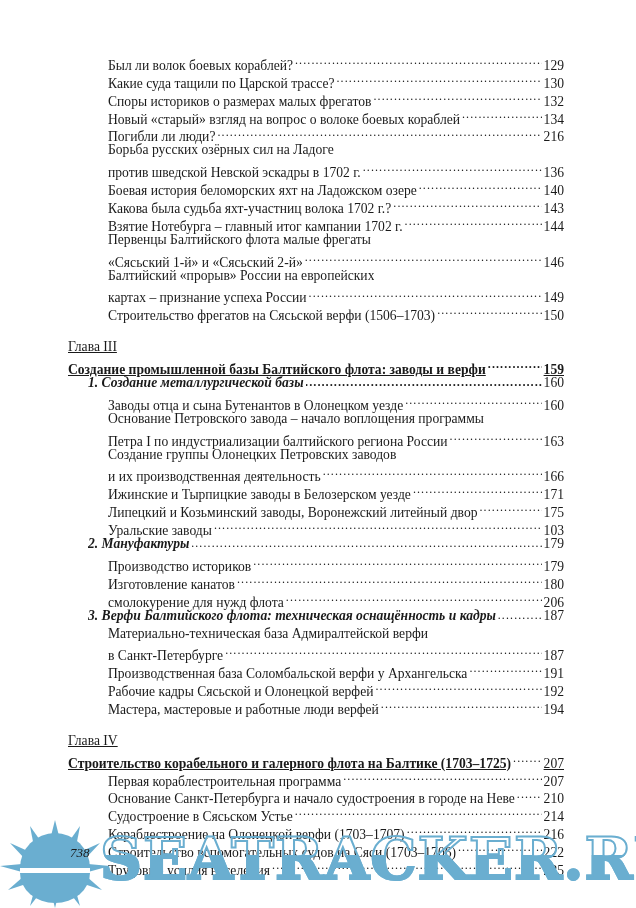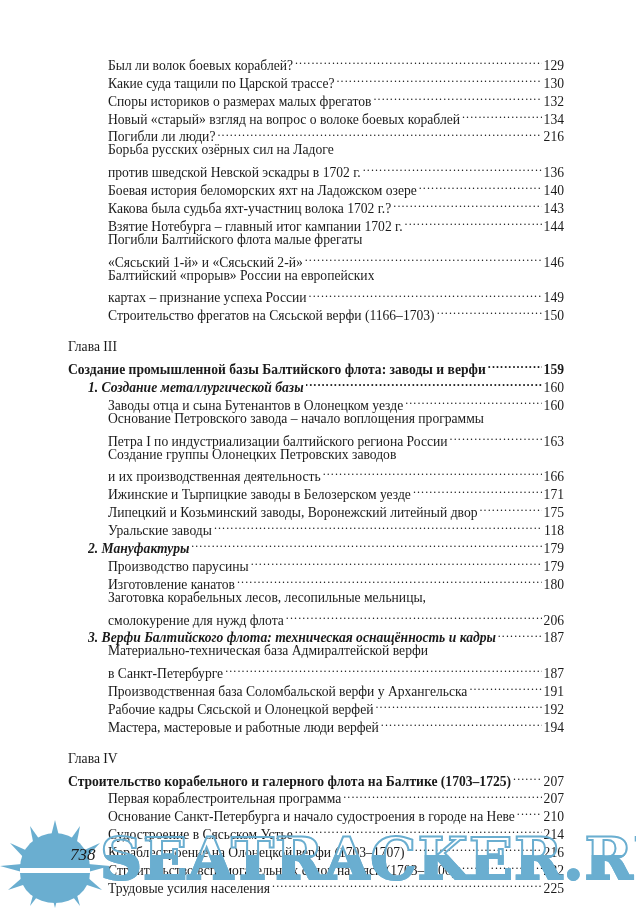--- a/index.html
+++ b/index.html
@@ -5,27 +5,27 @@
     html, body { margin: 0; padding: 0; background: #ffffff; }
     body { width: 636px; height: 908px; position: relative; overflow: hidden;
       font-family: "Liberation Serif", "DejaVu Serif", serif; color: #1a1a1a; }
     .page { position: absolute; left: 0; top: 0; width: 636px; height: 908px; padding-left: 20px; }
     .toc { position: absolute; left: 68px; top: 52px; width: 496px; }
     .row { display: flex; align-items: baseline; height: 17.9px; line-height: 17.9px; font-size: 13.6px; white-space: nowrap; }
     .row .t { flex: 0 1 auto; overflow: hidden; }
     .row .dots { flex: 1 1 auto; overflow: hidden; margin: 0 2px; position: relative; height: 17.9px; }
     .row .dots::before { content: "........................................................................................................................................................................................................................................"; position: absolute; left: 0; top: 0; letter-spacing: 1.1px; font-size: 12px; }
     .row .p { flex: 0 0 auto; text-align: right; }
-    .lvl-chap { padding-left: 0; }
+    .lvl-chap { padding-left: 0; text-decoration: underline; }
     .lvl-sec { padding-left: 20px; }
     .lvl-sub { padding-left: 40px; }
     .bold { font-weight: bold; }
-    .bolditalic { font-weight: bold; font-style: italic; }
+    .bolditalic { font-weight: bold; font-style: italic; align-items: center; }
     .gap { height: 17.9px; }
-    .pagenum { position: absolute; left: 70px; top: 845px; font-size: 17px; font-style: italic; color: #1a1a1a; z-index: 3; }
+    .pagenum { position: absolute; left: 70px; top: 845px; font-size: 13px; font-style: italic; color: #1a1a1a; z-index: 3; }
     .wm { position: absolute; left: 0; top: 818px; width: 636px; height: 90px; z-index: 2; pointer-events: none; }
     .wm-text { position: absolute; left: 100px; top: 6px; font-family: "DejaVu Serif", serif; font-weight: bold; font-size: 58px; letter-spacing: 1px;
       color: transparent; -webkit-text-stroke: 2px #6aaed0;
       background: linear-gradient(to bottom, rgba(255,255,255,0) 0%, rgba(255,255,255,0) 45%, #6aaed0 45%, #6aaed0 100%);
       -webkit-background-clip: text; background-clip: text; line-height: 70px; }
   </style>
 </head>
 <body>
 
 <div class="page">
@@ -73,37 +73,37 @@
         <span class="t">Какова была судьба яхт-участниц волока 1702 г.?</span>
         <span class="dots"></span>
         <span class="p">143</span>
       </div>
     <div class="row lvl-sub">
         <span class="t">Взятие Нотебурга – главный итог кампании 1702 г.</span>
         <span class="dots"></span>
         <span class="p">144</span>
       </div>
     <div class="row lvl-sub nodots">
-        <span class="t">Погибли Балтийского флота малые фрегаты</span>
+        <span class="t">Первенцы Балтийского флота малые фрегаты</span>
       </div>
     <div class="row lvl-sub">
         <span class="t">«Сясьский 1-й» и «Сясьский 2-й»</span>
         <span class="dots"></span>
         <span class="p">146</span>
       </div>
     <div class="row lvl-sub nodots">
         <span class="t">Балтийский «прорыв» России на европейских</span>
       </div>
     <div class="row lvl-sub">
         <span class="t">картах – признание успеха России</span>
         <span class="dots"></span>
         <span class="p">149</span>
       </div>
     <div class="row lvl-sub">
-        <span class="t">Строительство фрегатов на Сясьской верфи (1166–1703)</span>
+        <span class="t">Строительство фрегатов на Сясьской верфи (1506–1703)</span>
         <span class="dots"></span>
         <span class="p">150</span>
       </div>
 
     <div class="gap"></div>
 
     <div class="row lvl-chap nodots">
         <span class="t">Глава III</span>
       </div>
     <div class="row lvl-chap bold">
@@ -144,40 +144,37 @@
         <span class="p">171</span>
       </div>
     <div class="row lvl-sub">
         <span class="t">Липецкий и Козьминский заводы, Воронежский литейный двор</span>
         <span class="dots"></span>
         <span class="p">175</span>
       </div>
     <div class="row lvl-sub">
         <span class="t">Уральские заводы</span>
         <span class="dots"></span>
-        <span class="p">118</span>
+        <span class="p">103</span>
       </div>
 
     <div class="row lvl-sec bolditalic">
         <span class="t">2. Мануфактуры</span>
         <span class="dots" style="font-weight:normal"></span>
         <span class="p" style="font-weight:normal;font-style:normal">179</span>
       </div>
     <div class="row lvl-sub">
-        <span class="t">Производство парусины</span>
+        <span class="t">Производство историков</span>
         <span class="dots"></span>
         <span class="p">179</span>
       </div>
     <div class="row lvl-sub">
         <span class="t">Изготовление канатов</span>
         <span class="dots"></span>
         <span class="p">180</span>
-      </div>
-    <div class="row lvl-sub nodots">
-        <span class="t">Заготовка корабельных лесов, лесопильные мельницы,</span>
       </div>
     <div class="row lvl-sub">
         <span class="t">смолокурение для нужд флота</span>
         <span class="dots"></span>
         <span class="p">206</span>
       </div>
 
     <div class="row lvl-sec bolditalic">
         <span class="t">3. Верфи Балтийского флота: техническая оснащённость и кадры</span>
         <span class="dots" style="font-weight:normal"></span>

